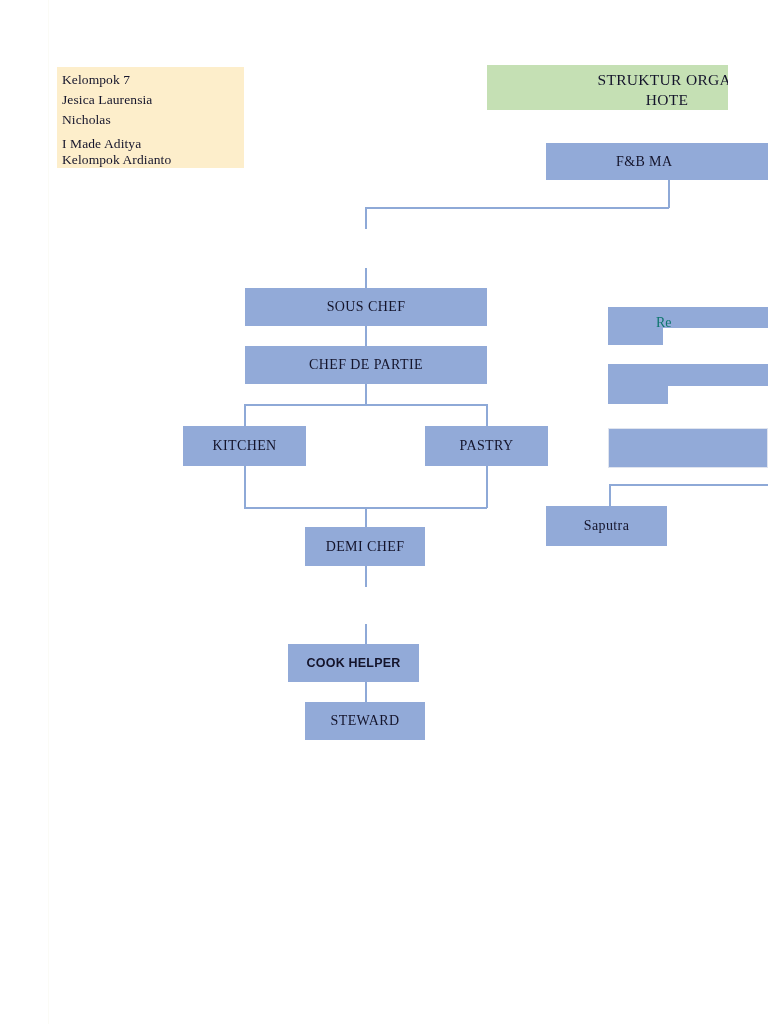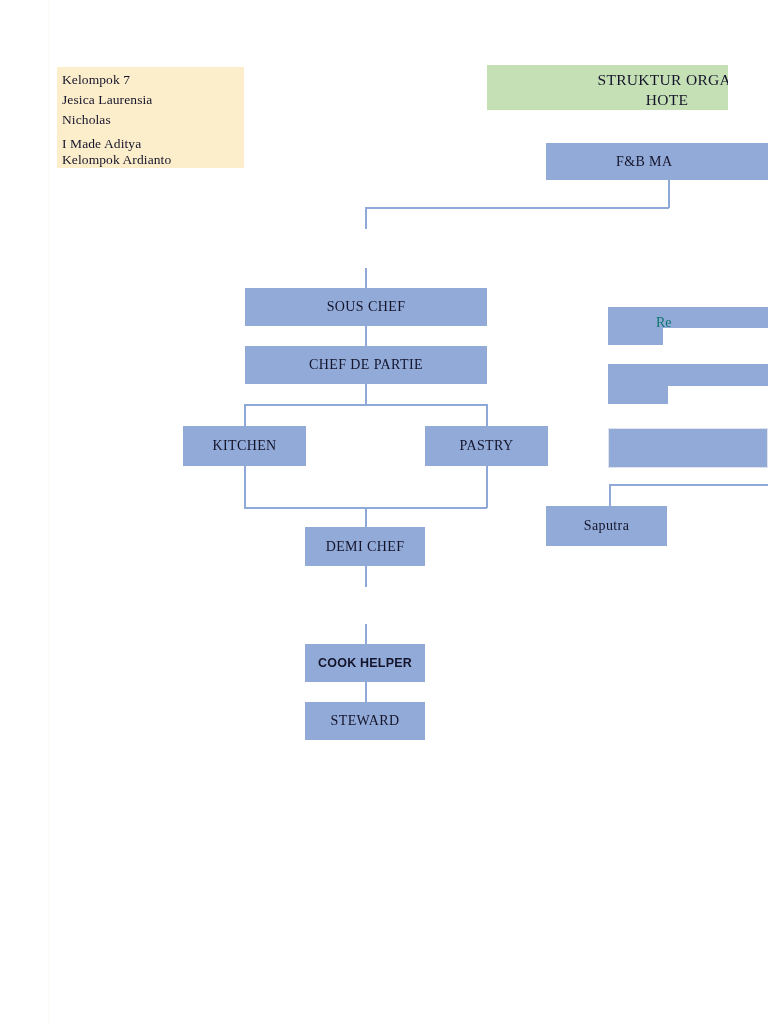--- a/index.html
+++ b/index.html
@@ -190,21 +190,21 @@
 
   <div class="node" style="left:425px; top:426px; width:123px; height:40px;">
     <span>PASTRY</span>
   </div>
 
   <div class="node" style="left:305px; top:527px; width:120px; height:39px;">
     <span>DEMI CHEF</span>
   </div>
 
 
-  <div class="node sans" style="left:305px; top:644px; width:120px; height:38px;">
+  <div class="node sans" style="left:288px; top:644px; width:131px; height:38px;">
     <span>COOK HELPER</span>
   </div>
 
   <div class="node" style="left:305px; top:702px; width:120px; height:38px;">
     <span>STEWARD</span>
   </div>
 
   <div class="step-shape" style="left:608px; top:307px; width:160px; height:38px;">
     <div class="bar" style="left:0; top:0; width:160px; height:21px;"></div>
     <div class="bar" style="left:0; top:21px; width:55px; height:17px;"></div>

